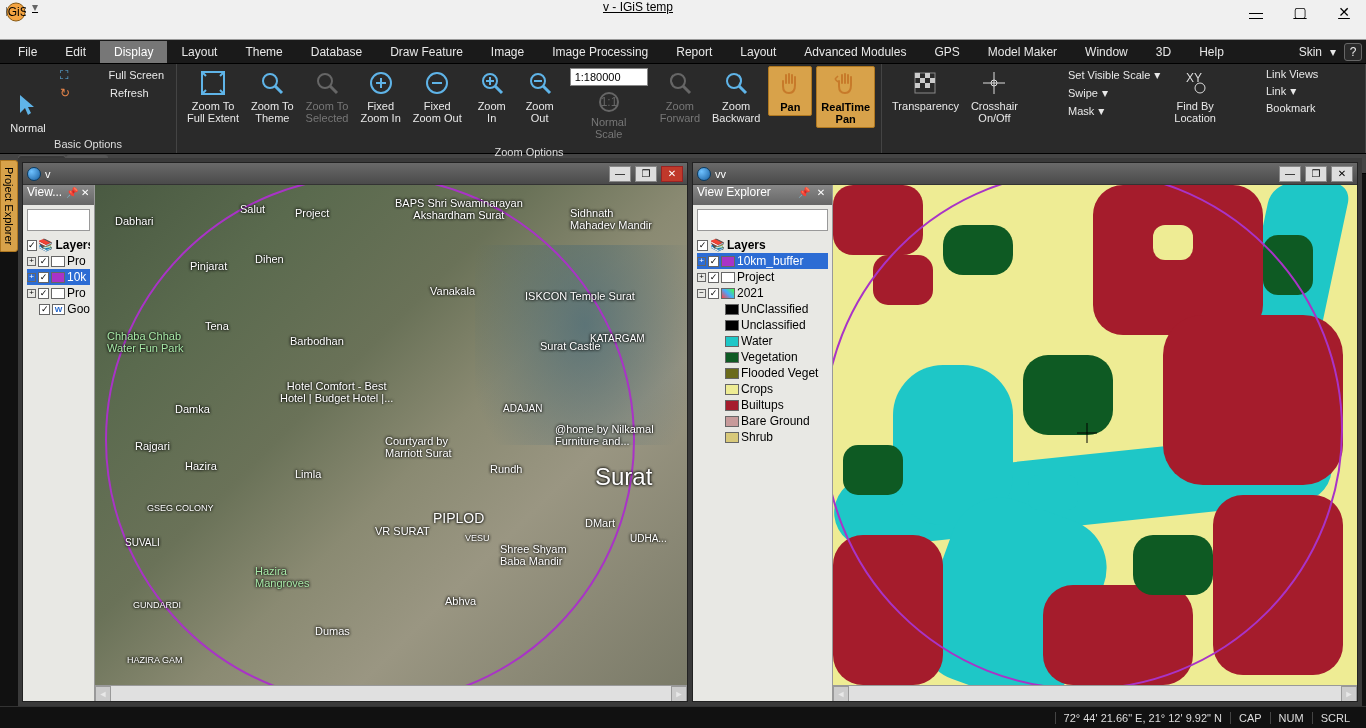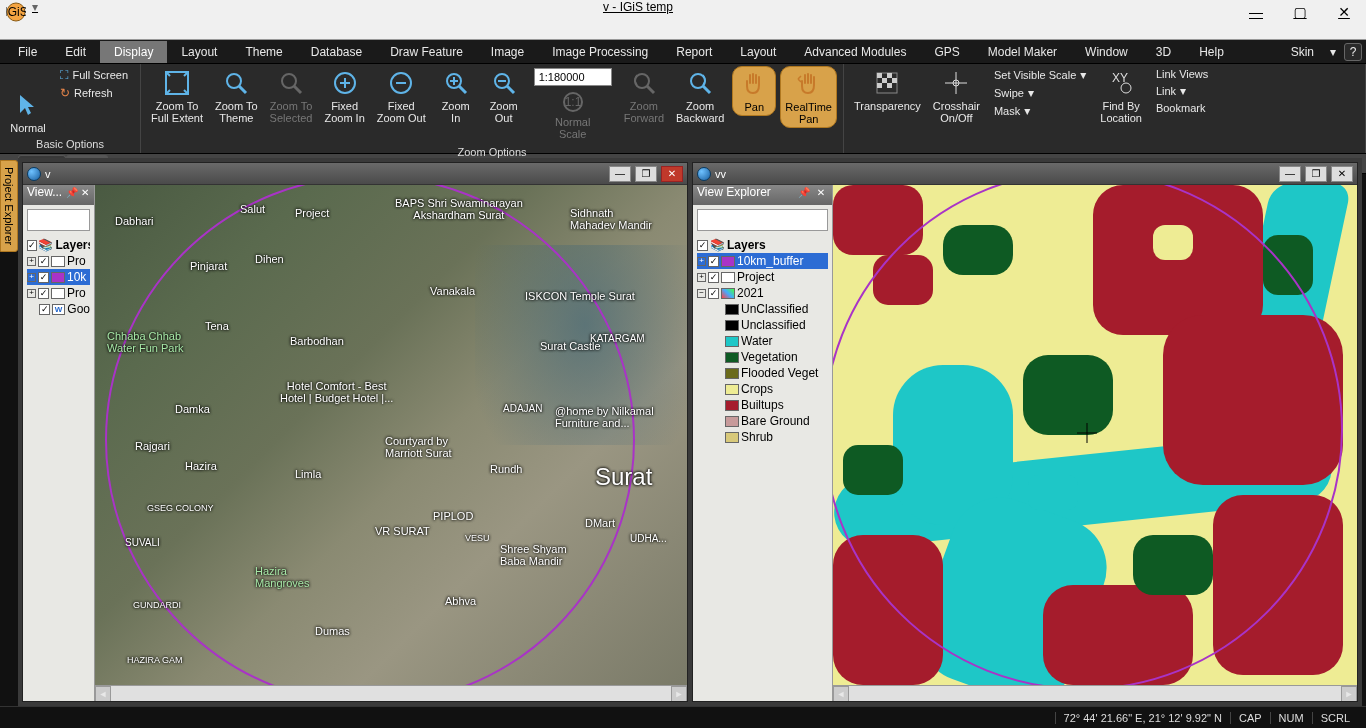--- a/index.html
+++ b/index.html
@@ -6,35 +6,35 @@
 body { background:#111; width:1366px; height:728px; overflow:hidden; color:#e8e8e8; user-select:none; }
 .titlebar { height:40px; background:#f0f0f0; display:flex; align-items:flex-start; color:#000; border-bottom:1px solid #999;text-decoration:underline; }
 .titlebar .logo { width:24px; height:24px; margin:0 4px; display:flex; align-items:center; justify-content:center; }
 .titlebar .title { flex:1; text-align:center; font-size:12px; }
 .titlebar .winbtns { display:flex; }
 .titlebar .winbtn { width:44px; height:24px; display:flex; align-items:center; justify-content:center; font-size:14px; }
 .menubar { height:24px; background:#1a1a1a; display:flex; align-items:center; padding:0 4px; gap:0; border-bottom:1px solid #000; }
 .menubar .menu { padding:4px 14px; color:#e8e8e8; white-space:nowrap; }
 .menubar .menu.active { background:#777; color:#fff; }
 .menubar .spacer { flex:1; }
-.menubar .skin { padding:4px 8px; display:flex; align-items:center; gap:16px; }
+.menubar .skin { padding:4px 8px; display:flex; align-items:center; gap:8px; }
 .menubar .help { width:18px; height:18px; border:1px solid #666; border-radius:3px; display:flex; align-items:center; justify-content:center; background:#2a2a2a; }
 .ribbon { height:90px; background:#2a2a2a; display:flex; border-bottom:1px solid #000; }
 .rgroup { border-right:1px solid #444; padding:2px 6px 0 6px; display:flex; flex-direction:column; }
 .rgroup .items { flex:1; display:flex; align-items:flex-start; gap:4px; }
 .rgroup .label { text-align:center; color:#ddd; font-size:11px; padding:2px 0 4px; }
 .rbtn { display:flex; flex-direction:column; align-items:center; gap:2px; padding:2px 4px; min-width:44px; text-align:center; }
 .rbtn .ic { width:30px; height:30px; display:flex; align-items:center; justify-content:center; color:#5fb4e8; }
 .rbtn .txt { font-size:11px; color:#e8e8e8; line-height:12px; }
 .rbtn.dis .txt { color:#777; }
 .rbtn.dis .ic { color:#555; }
-.rbtn.act { background:#d8a24a; border:1px solid #b07820; border-radius:10px; }
+.rbtn.act { background:#d8a24a; border:1px solid #b07820; border-radius:2px;font-weight:bold; }
 .rbtn.act .txt { color:#000; }
 .smallrow { display:flex; align-items:center; gap:4px; padding:2px 4px; }
-.smallrow .txt { font-size:11px; }
+.smallrow .txt { font-size:11px;margin-left:36px; }
 .scalebox { width:78px; height:18px; background:#fff; color:#000; border:1px solid #888; padding:0 4px; font-size:11px; }
 .vlist { display:flex; flex-direction:column; gap:0; }
 .vlist .smallrow { padding:2px 6px; white-space:nowrap; }
 .dis-txt { color:#777 !important; }
 .tabbar { height:20px; background:#444; display:flex; align-items:flex-end; padding-left:4px; border-bottom:1px solid #000; }
 .sidetab { position:absolute; left:0; top:160px; writing-mode:vertical-rl; background:#d8a24a; color:#000; padding:6px 2px; font-size:11px; border:1px solid #b07820; border-radius:0 3px 3px 0; z-index:5; }
 .doctab { height:18px; padding:0 8px; display:flex; align-items:center; gap:4px; background:#383838; border:1px solid #555; border-bottom:none; border-radius:3px 3px 0 0; font-size:11px; }
 .doctab.active { background:#555; }
 .workspace { position:absolute; top:158px; left:18px; right:4px; bottom:22px; background:#3a3a3a; display:flex; gap:4px; padding:4px; }
 .docwin { flex:1; background:#555; border:1px solid #222; display:flex; flex-direction:column; min-width:0; }
@@ -425,33 +425,33 @@
           <div class="maplabel" style="left:110px;top:135px">Tena</div>
           <div class="maplabel" style="left:335px;top:100px">Vanakala</div>
           <div class="maplabel" style="left:430px;top:105px">ISKCON Temple Surat</div>
           <div class="maplabel" style="left:195px;top:150px">Barbodhan</div>
           <div class="maplabel" style="left:445px;top:155px">Surat Castle</div>
           <div class="maplabel" style="left:495px;top:148px;font-size:10px">KATARGAM</div>
           <div class="maplabel" style="left:80px;top:218px">Damka</div>
           <div class="maplabel" style="left:185px;top:195px;white-space:pre-line;text-align:center">Hotel Comfort - Best
 Hotel | Budget Hotel |...</div>
           <div class="maplabel" style="left:408px;top:218px;font-size:10px">ADAJAN</div>
-          <div class="maplabel" style="left:460px;top:220px;white-space:pre-line">@home by Nilkamal
+          <div class="maplabel" style="left:460px;top:238px;white-space:pre-line">@home by Nilkamal
 Furniture and...</div>
           <div class="maplabel" style="left:40px;top:255px">Rajgari</div>
           <div class="maplabel" style="left:90px;top:275px">Hazira</div>
           <div class="maplabel" style="left:200px;top:283px">Limla</div>
           <div class="maplabel" style="left:290px;top:250px;white-space:pre-line">Courtyard by
 Marriott Surat</div>
           <div class="maplabel" style="left:395px;top:278px">Rundh</div>
           <div class="maplabel bigcity" style="left:500px;top:278px">Surat</div>
           <div class="maplabel" style="left:52px;top:318px;font-size:9px">GSEG COLONY</div>
           <div class="maplabel" style="left:280px;top:340px">VR SURAT</div>
           <div class="maplabel" style="left:370px;top:348px;font-size:9px">VESU</div>
-          <div class="maplabel" style="left:338px;top:325px;font-size:11px">PIPLOD</div>
+          <div class="maplabel" style="left:338px;top:325px;font-size:14px">PIPLOD</div>
           <div class="maplabel" style="left:490px;top:332px">DMart</div>
           <div class="maplabel" style="left:535px;top:348px;font-size:10px">UDHA...</div>
           <div class="maplabel" style="left:30px;top:352px;font-size:10px">SUVALI</div>
           <div class="maplabel" style="left:405px;top:358px;white-space:pre-line">Shree Shyam
 Baba Mandir</div>
           <div class="maplabel" style="left:160px;top:380px;white-space:pre-line;color:#a7e8a7">Hazira
 Mangroves</div>
           <div class="maplabel" style="left:350px;top:410px">Abhva</div>
           <div class="maplabel" style="left:38px;top:415px;font-size:9px">GUNDARDI</div>
           <div class="maplabel" style="left:220px;top:440px">Dumas</div>

